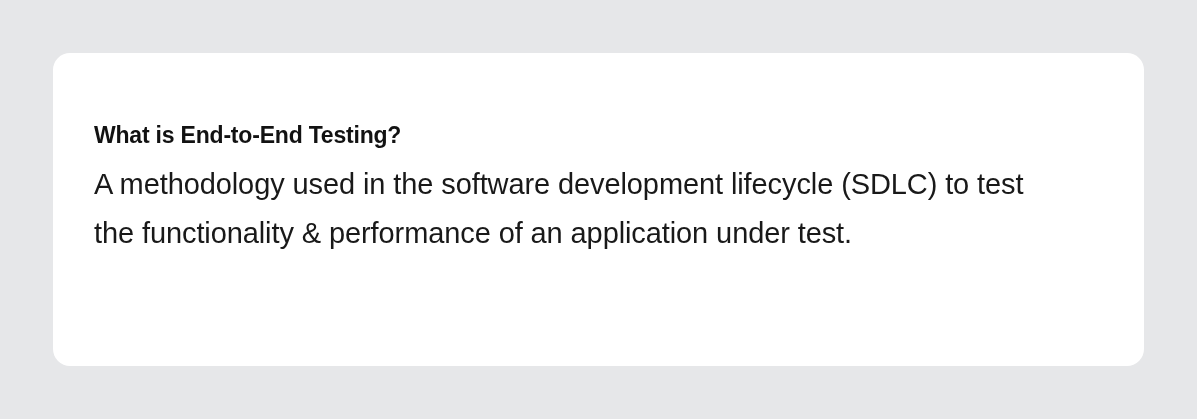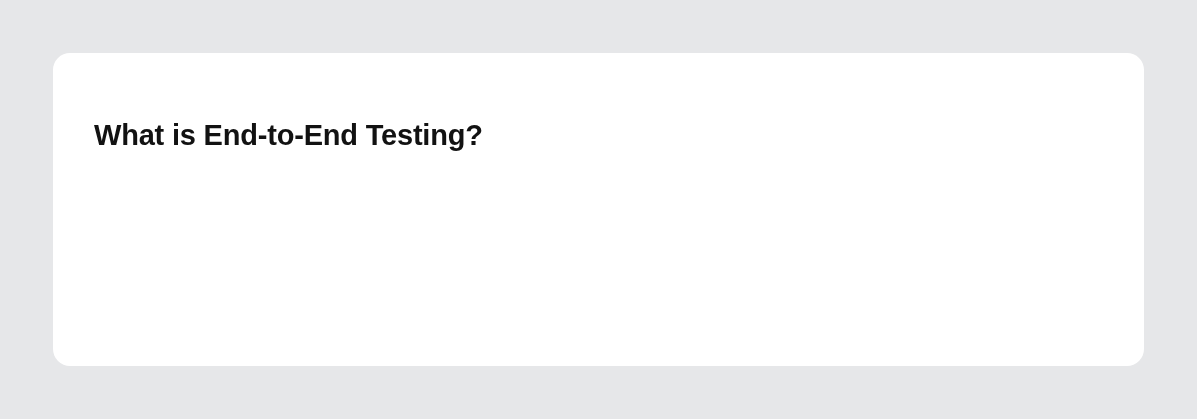--- a/index.html
+++ b/index.html
@@ -30,21 +30,21 @@
     height: 313px;
     background: #ffffff;
     border-radius: 17px;
     box-sizing: border-box;
     padding: 58px 50px 0 41px;
   }
 
   .card-heading {
     margin: 0;
     font-family: "Liberation Sans", sans-serif;
-    font-size: 29px;
+    font-size: 23px;
     font-weight: bold;
     line-height: 49px;
     letter-spacing: -0.2px;
     color: #121212;
     white-space: nowrap;
   }
 
   .card-body {
     margin: 0;
     font-family: "Liberation Sans", sans-serif;
@@ -55,14 +55,15 @@
     color: #191919;
     max-width: 960px;
   }
 </style>
 </head>
 <body>
 
 <div class="page">
   <div class="info-card">
     <h2 class="card-heading">What is End-to-End Testing?</h2>
+    <p class="card-body">A methodology used in the software development lifecycle (SDLC) to test the functionality &amp; performance of an application under test.</p>
   </div>
 </div>
 
 </body></html>

